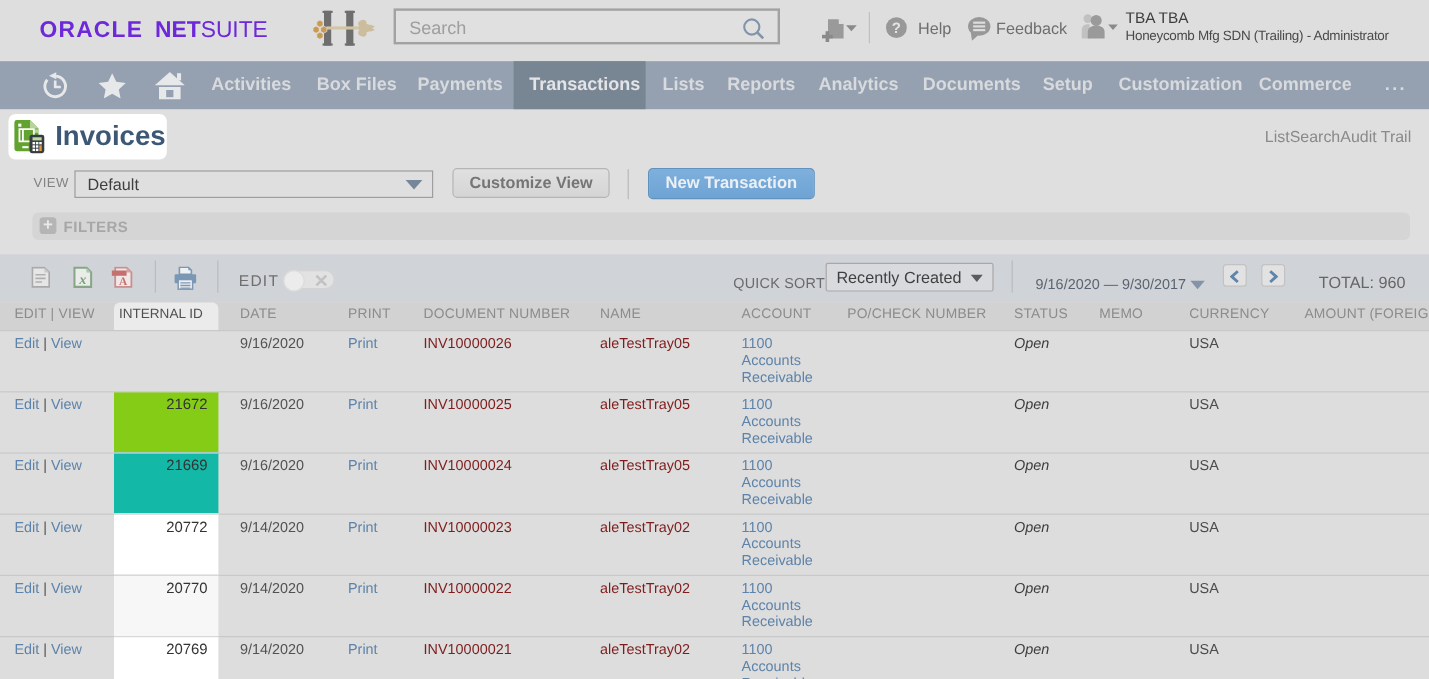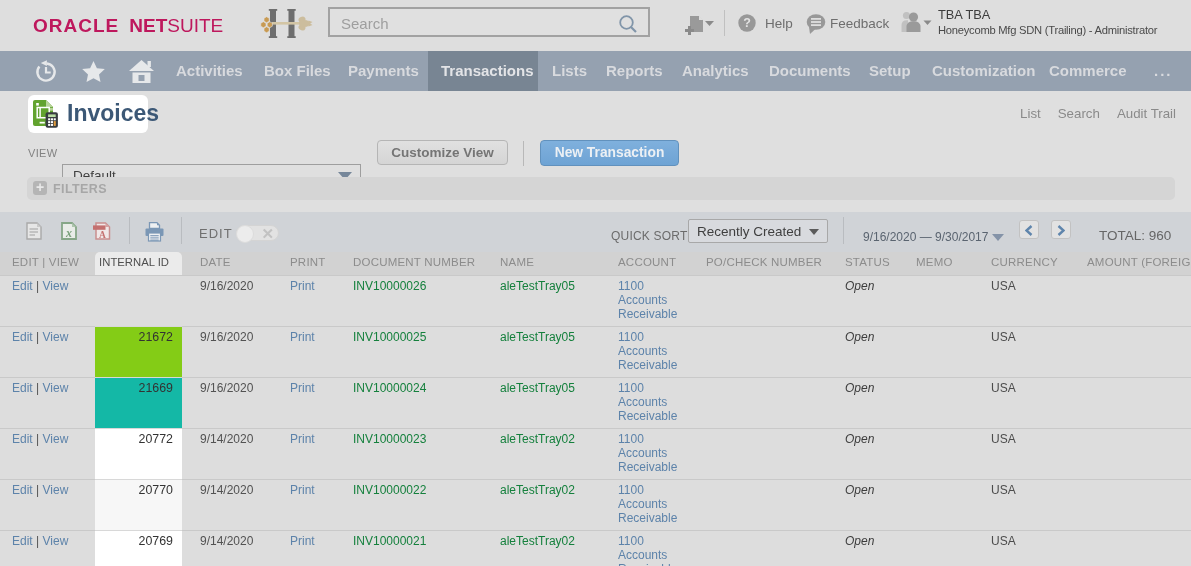--- a/index.html
+++ b/index.html
@@ -2,46 +2,46 @@
 <html><head>
 <meta charset="utf-8">
 <style>
 * { margin:0; padding:0; box-sizing:border-box; }
 html,body { width:1191px; height:566px; overflow:hidden; }
 body { font-family:"Liberation Sans", sans-serif; position:relative; background:#dfdfdf; }
 .abs { position:absolute; }
 
 
 #topbar { left:0; top:0; width:1191px; height:51px; background:#dedede; }
-#logo { left:33px; top:15px; font-size:19px; color:#be185d; white-space:nowrap; }
+#logo { left:33px; top:15px; font-size:19px; color:#6d28d9; white-space:nowrap; }
 #logo .o { font-weight:bold; letter-spacing:1.0px; }
 #logo .n { font-weight:bold; margin-left:10px; letter-spacing:0px;}
 #logo .s { font-weight:normal; letter-spacing:0px;}
 #search { left:328px; top:7px; width:322px; height:30px; border:2px solid #a2a2a2; background:#e0e0e0; }
 #search .ph { position:absolute; left:11px; top:6px; font-size:15px; color:#9e9e9e; }
 .hdrtxt { font-size:13.5px; color:#6e6e6e; }
 #tba1 { left:938px; top:7px; font-size:12.8px; color:#3d3d3d; }
 #tba2 { left:938px; top:24px; font-size:11.2px; color:#4a4a4a; letter-spacing:-0.25px; }
 #hdrdiv { left:724px; top:10px; width:1px; height:26px; background:#c0c0c0; }
 
 
 #nav { left:0; top:51px; width:1191px; height:40px; background:#95a1b0; }
 .navitem { position:absolute; top:11px; font-size:15px; font-weight:bold; color:#d8dade; white-space:nowrap; }
 #navtab { left:428px; top:0; width:110px; height:40px; background:#788593; }
 #navtab span { position:absolute; left:13px; top:11px; font-size:15px; font-weight:bold; color:#e3e4e7; }
 
 
-#chip { left:28px; top:95px; width:120px; height:38px; background:#ffffff; border-radius:6px; }
+#chip { left:7px; top:95px; width:132px; height:38px; background:#ffffff; border-radius:6px; }
 #chip .t { position:absolute; left:39px; top:5px; font-size:23px; font-weight:bold; color:#3c5876; }
 #toplinks { right:15px; top:106px; font-size:13.3px; color:#8a8a8a; }
-#toplinks span { margin-left:17px; }
+#toplinks span { }
 
 
 #viewlbl { left:28px; top:147px; font-size:11px; color:#828282; letter-spacing:0.3px;}
-#viewsel { left:62px; top:142px; width:299px; height:22.5px; border:1px solid #9e9e9e;margin-top:22px; }
+#viewsel { left:62px; top:142px; width:299px; height:22.5px; border:1px solid #9e9e9e; }
 #viewsel .v { position:absolute; left:10px; top:3px; font-size:13.5px; color:#3f3f3f; }
 .caret { width:0; height:0; border-left:5.5px solid transparent; border-right:5.5px solid transparent; border-top:6.5px solid #5b5b5b; }
 #viewsel .caret { position:absolute; right:8px; top:7px; border-left:7px solid transparent; border-right:7px solid transparent; border-top:8.5px solid #76879a; }
 #custbtn { left:377px; top:140px; width:131px; height:25px; border:1px solid #b5b5b5; border-radius:4px; background:linear-gradient(#e0e0e0,#d5d5d5); text-align:center; font-size:13.5px; font-weight:bold; color:#757575; line-height:23px; }
 #vdiv { left:523px; top:141px; width:1px; height:25px; background:#b8b8b8; }
 #newbtn { left:540px; top:140px; width:139px; height:26px; border:1px solid #6191bd; border-radius:4px; background:linear-gradient(#7fb0dd,#6ea3d4); text-align:center; font-size:13.8px; font-weight:bold; color:#ecf0f4; line-height:24px; }
 
 
 #filters { left:27px; top:177px; width:1148px; height:23px; background:#d5d5d5; border-radius:5px; }
 #filters .plus { position:absolute; left:6px; top:4px; width:14px; height:14px; background:#b5b5b5; border-radius:3px; color:#e9e9e9; font-size:14px; font-weight:bold; text-align:center; line-height:13px; }
@@ -68,21 +68,21 @@
 .th { position:absolute; top:4px; font-size:11.5px; color:#8c8c8c; white-space:nowrap; letter-spacing:0.2px; }
 #idhl { position:absolute; left:95px; top:0px; width:87px; height:23px; background:#ebebeb; border-radius:5px 5px 0 0; }
 #idhl span { position:absolute; right:13px; top:4px; font-size:11.3px; color:#4f4f4f; white-space:nowrap; }
 .row { position:absolute; left:0; width:1191px; height:51px; background:#dddddd; border-top:1px solid #c9c9c9; }
 .idcell { position:absolute; left:95px; top:-1px; width:87px; height:51px; border-top:1px solid #d8d8d8; }
 .c { position:absolute; top:3px; font-size:12px; white-space:nowrap; }
 .idv { position:absolute; top:3px; right:9px; font-size:12.4px; color:#333333; }
 a.lnk { color:#5d83aa; text-decoration:none; }
 .pipe { color:#555; }
 .date { color:#525252; }
-.doc { color:#15803d; }
+.doc { color:#7f1d1d; }
 .acct { line-height:14px; color:#5d83aa; }
 .open { color:#3c3c3c;font-style:italic; }
 .usa { color:#4c4c4c; }
 </style>
 </head>
 <body>
 <div id="topbar" class="abs">
   <div id="logo" class="abs"><span class="o">ORACLE</span><span class="n">NET</span><span class="s">SUITE</span></div>
   <svg class="abs" style="left:258px;top:6px" width="56" height="36" viewBox="0 0 56 36">
     <rect x="12" y="3" width="6" height="29" fill="#6e6e6e"></rect>

